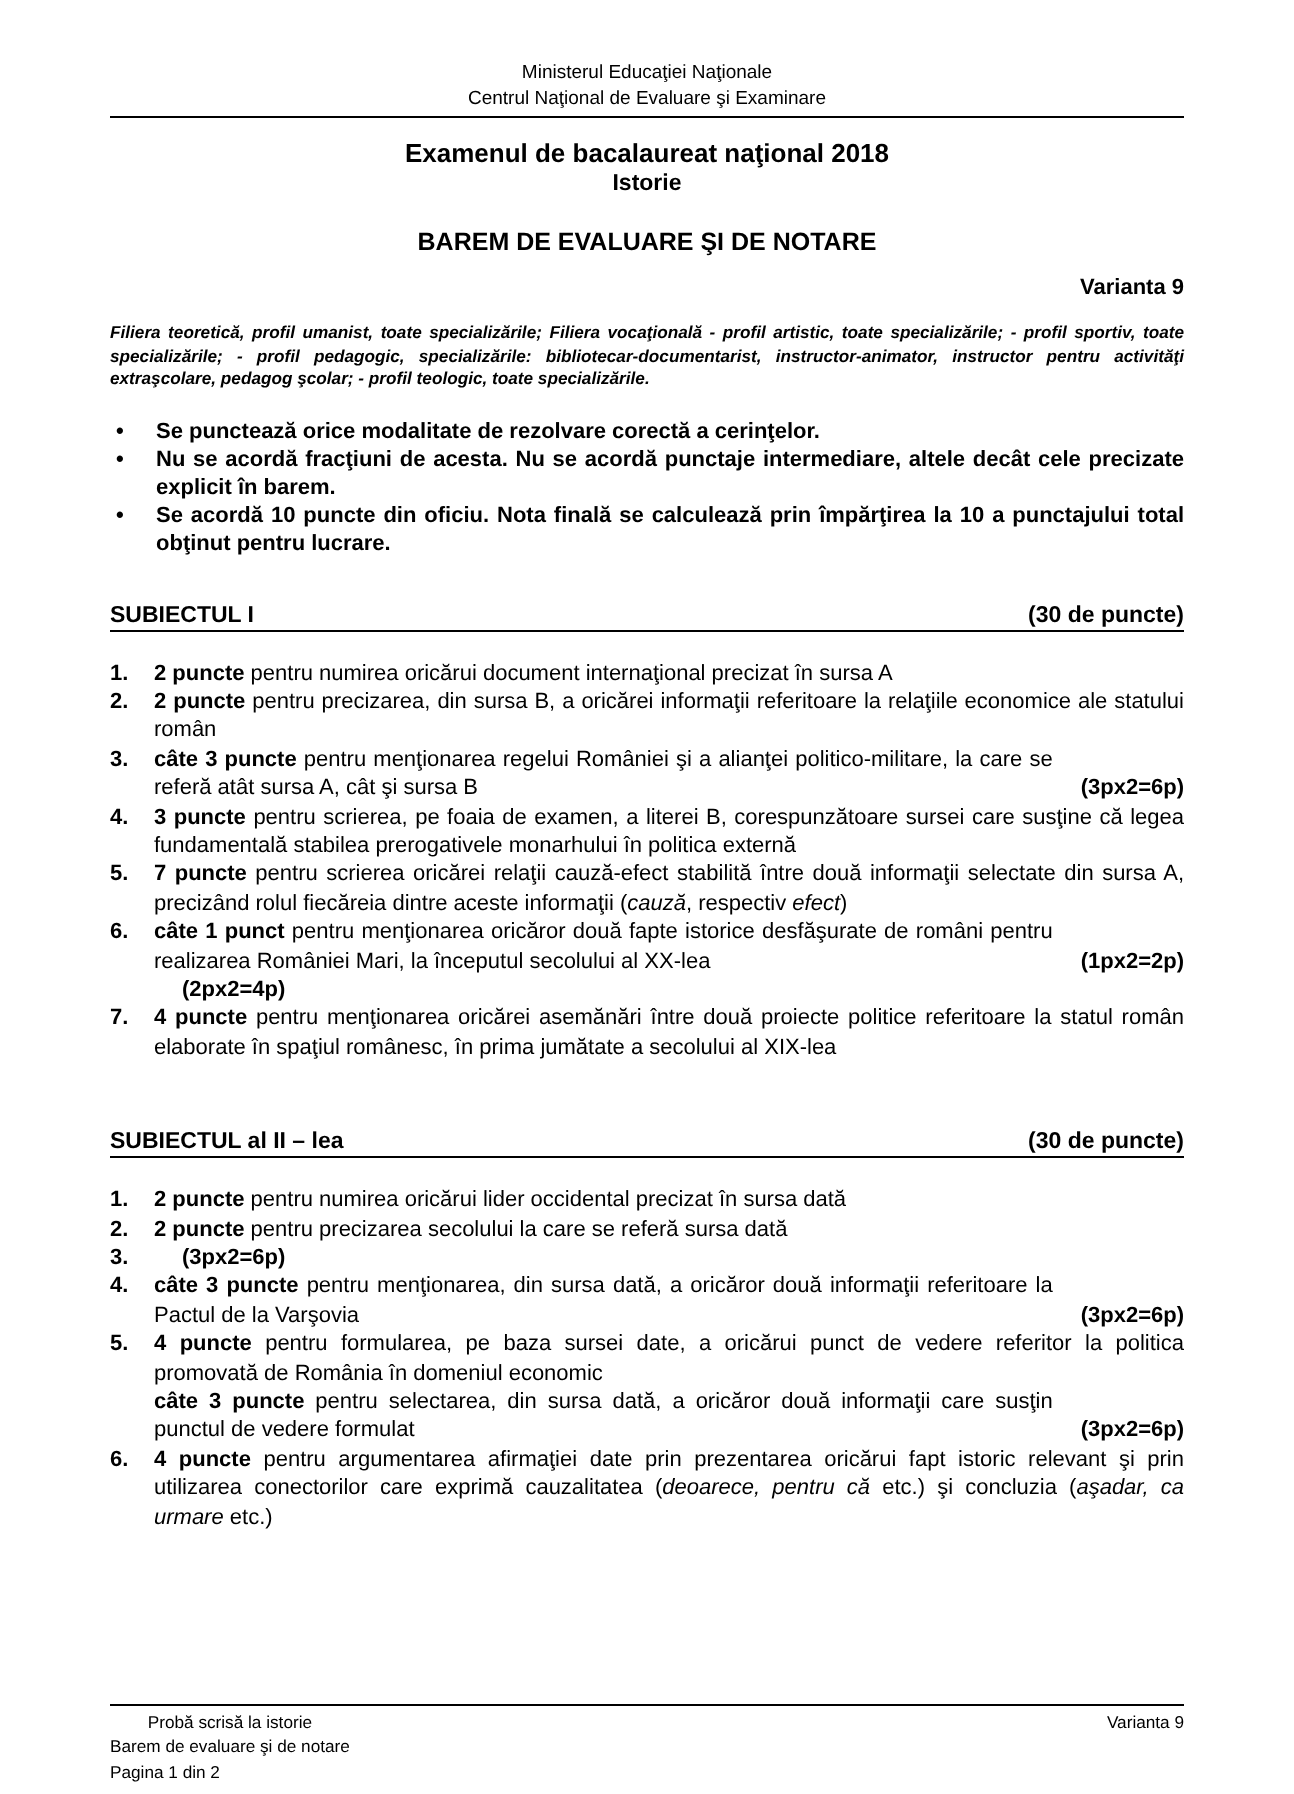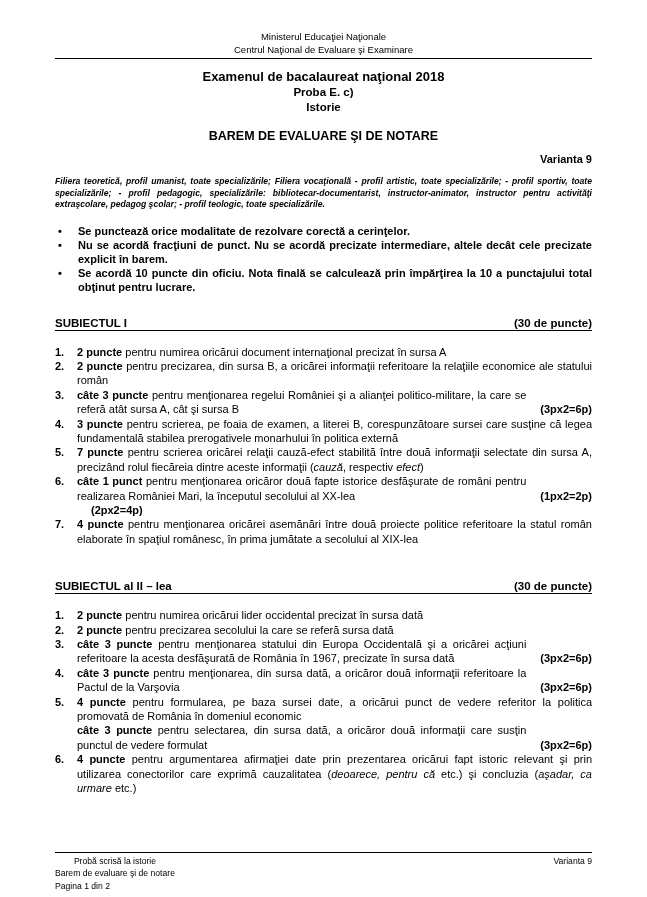--- a/index.html
+++ b/index.html
@@ -180,35 +180,34 @@
 
 <div class="page">
 
   <div class="content">
 
     <div>
       <div class="ministry">Ministerul Educaţiei Naţionale</div>
       <div class="ministry">Centrul Naţional de Evaluare şi Examinare</div>
       <div class="header-rule"></div>
       <div class="exam-title">Examenul de bacalaureat naţional 2018</div>
-      <div class="exam-sub">Proba E. c)</div>
       <div class="exam-sub">Istorie</div>
       <div class="barem-title">BAREM DE EVALUARE ŞI DE NOTARE</div>
       <div class="varianta">Varianta 9</div>
       <div class="filiera">Filiera teoretică, profil umanist, toate specializările; Filiera vocaţională - profil artistic, toate specializările; - profil sportiv, toate specializările; - profil pedagogic, specializările: bibliotecar-documentarist, instructor-animator, instructor pentru activităţi extraşcolare, pedagog şcolar; - profil teologic, toate specializările.</div>
     </div>
 
     <div class="bullets">
       <div class="bullet-row">
         <span class="bullet-mark">•</span>
         <span class="bullet-text">Se punctează orice modalitate de rezolvare corectă a cerinţelor.</span>
       </div>
       <div class="bullet-row">
         <span class="bullet-mark">•</span>
-        <span class="bullet-text">Nu se acordă fracţiuni de punct. Nu se acordă precizate intermediare, altele decât cele precizate explicit în barem.</span>
+        <span class="bullet-text">Nu se acordă fracţiuni de acesta. Nu se acordă punctaje intermediare, altele decât cele precizate explicit în barem.</span>
       </div>
       <div class="bullet-row">
         <span class="bullet-mark">•</span>
         <span class="bullet-text">Se acordă 10 puncte din oficiu. Nota finală se calculează prin împărţirea la 10 a punctajului total obţinut pentru lucrare.</span>
       </div>
     </div>
 
     <div style="height:22px"></div>
     <div class="section-head">
       <span class="left">SUBIECTUL I</span>
@@ -285,21 +284,20 @@
         <div class="item">
           <div class="item-num">2.</div>
           <div class="item-body">
             <div class="lastline"><b>2 puncte</b> pentru precizarea secolului la care se referă sursa dată</div>
           </div>
         </div>
         <div class="item">
           <div class="item-num">3.</div>
           <div class="item-body">
             <div class="scoreline">
-              <span class="txt"><b>câte 3 puncte</b> pentru menţionarea statului din Europa Occidentală şi a oricărei acţiuni referitoare la acesta desfăşurată de România în 1967, precizate în sursa dată</span>
               <span class="score">(3px2=6p)</span>
             </div>
           </div>
         </div>
         <div class="item">
           <div class="item-num">4.</div>
           <div class="item-body">
             <div class="scoreline">
               <span class="txt"><b>câte 3 puncte</b> pentru menţionarea, din sursa dată, a oricăror două informaţii referitoare la Pactul de la Varşovia</span>
               <span class="score">(3px2=6p)</span>

